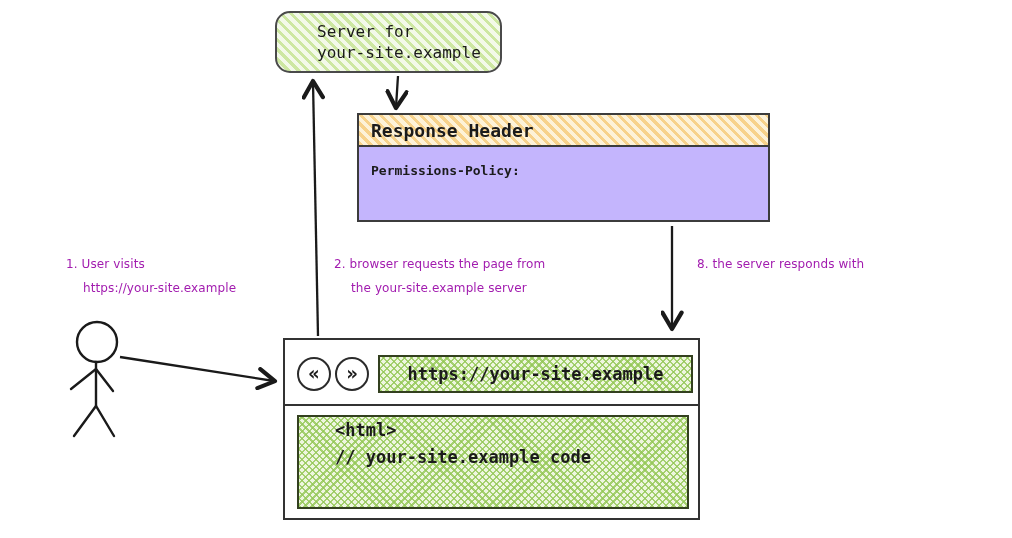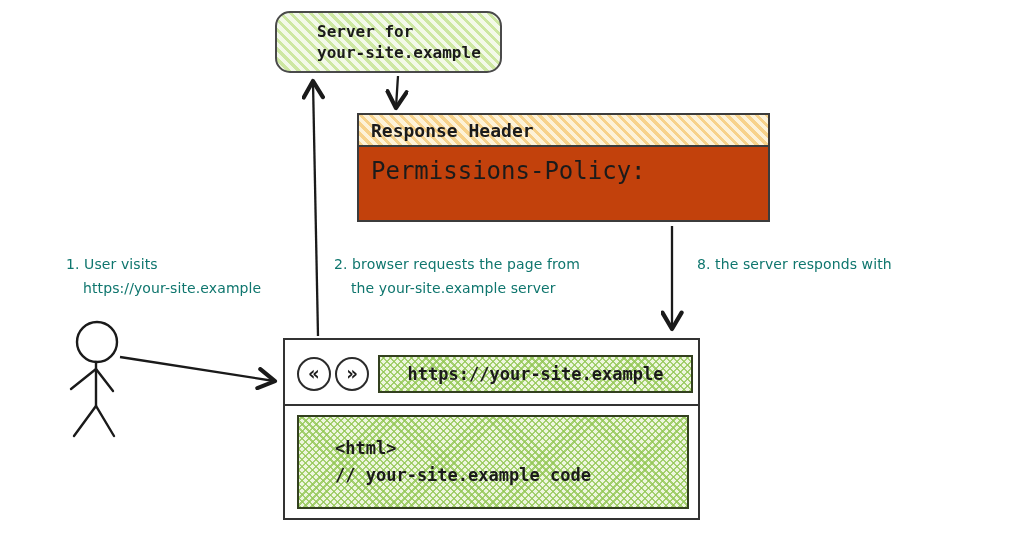--- a/index.html
+++ b/index.html
@@ -8,35 +8,35 @@
     font-family:"DejaVu Sans Mono", monospace; color:#1b1b1b; overflow:hidden;
   }
 
   
   .server-box {
     position:absolute; left:275px; top:11px; width:227px; height:62px;
     box-sizing:border-box; border:2px solid #4a4a4a; border-radius:15px;
     background:repeating-linear-gradient(45deg, #cde7a2 0 3px, #f3f9e9 3px 7px);
     display:flex; flex-direction:column; justify-content:center; padding-left:40px;
   }
-  .server-box .line { font-weight:bold; font-size:16px; line-height:21px; }
+  .server-box .line { font-weight:normal; font-size:16px; line-height:21px; }
 
   
   .resp-box {
     position:absolute; left:357px; top:113px; width:413px; height:109px;
-    box-sizing:border-box; border:2px solid #3c3c3c; background:#c2410c;
+    box-sizing:border-box; border:2px solid #3c3c3c; background:#c4b5fd;
   }
   .resp-head {
     height:32px; box-sizing:border-box; border-bottom:2px solid #3c3c3c;
     background:repeating-linear-gradient(45deg, #f7d28b 0 3px, #fdf2d8 3px 7px);
     display:flex; align-items:center; padding-left:12px;
     font-weight:bold; font-size:18px;
   }
   .resp-body { padding:10px 0 0 12px; }
-  .resp-body .l1 { font-weight:normal; font-size:24px; line-height:28px; }
+  .resp-body .l1 { font-weight:bold; font-size:13px; line-height:28px; }
   .resp-body .l2 { font-weight:bold; font-size:18px; line-height:30px; padding-left:27px; white-space:pre; }
 
   
   .browser {
     position:absolute; left:283px; top:338px; width:417px; height:182px;
     box-sizing:border-box; border:2px solid #333333; background:#ffffff;
   }
   .toolbar { position:relative; height:66px; box-sizing:border-box; border-bottom:2px solid #333333; }
   .nav-btn {
     position:absolute; width:34px; height:34px; box-sizing:border-box;
@@ -54,28 +54,28 @@
   }
   .url-bar {
     position:absolute; left:93px; top:15px; width:315px; height:38px;
     box-sizing:border-box; border:2px solid #33401f;
     display:flex; align-items:center; justify-content:center;
     font-weight:bold; font-size:17px;
   }
   .content-box {
     position:absolute; left:12px; top:75px; width:392px; height:94px;
     box-sizing:border-box; border:2px solid #33401f;
-    display:flex; flex-direction:column; justify-content:center; padding-left:36px;
+    display:flex; flex-direction:column; padding-left:36px;
   }
   .content-box .line { font-weight:bold; font-size:17px; line-height:27px; }
 
   
   .step {
     position:absolute; font-family:"DejaVu Sans", sans-serif;
-    font-size:14px; line-height:24px; color:#0f766e; letter-spacing:0.1px;
+    font-size:12px; line-height:24px; color:#a21caf; letter-spacing:0.1px;
   }
   .step .l2 { padding-left:17px; }
 
   
   .overlay { position:absolute; left:0; top:0; pointer-events:none; }
 </style>
 </head>
 <body>
 
 <div class="canvas">

